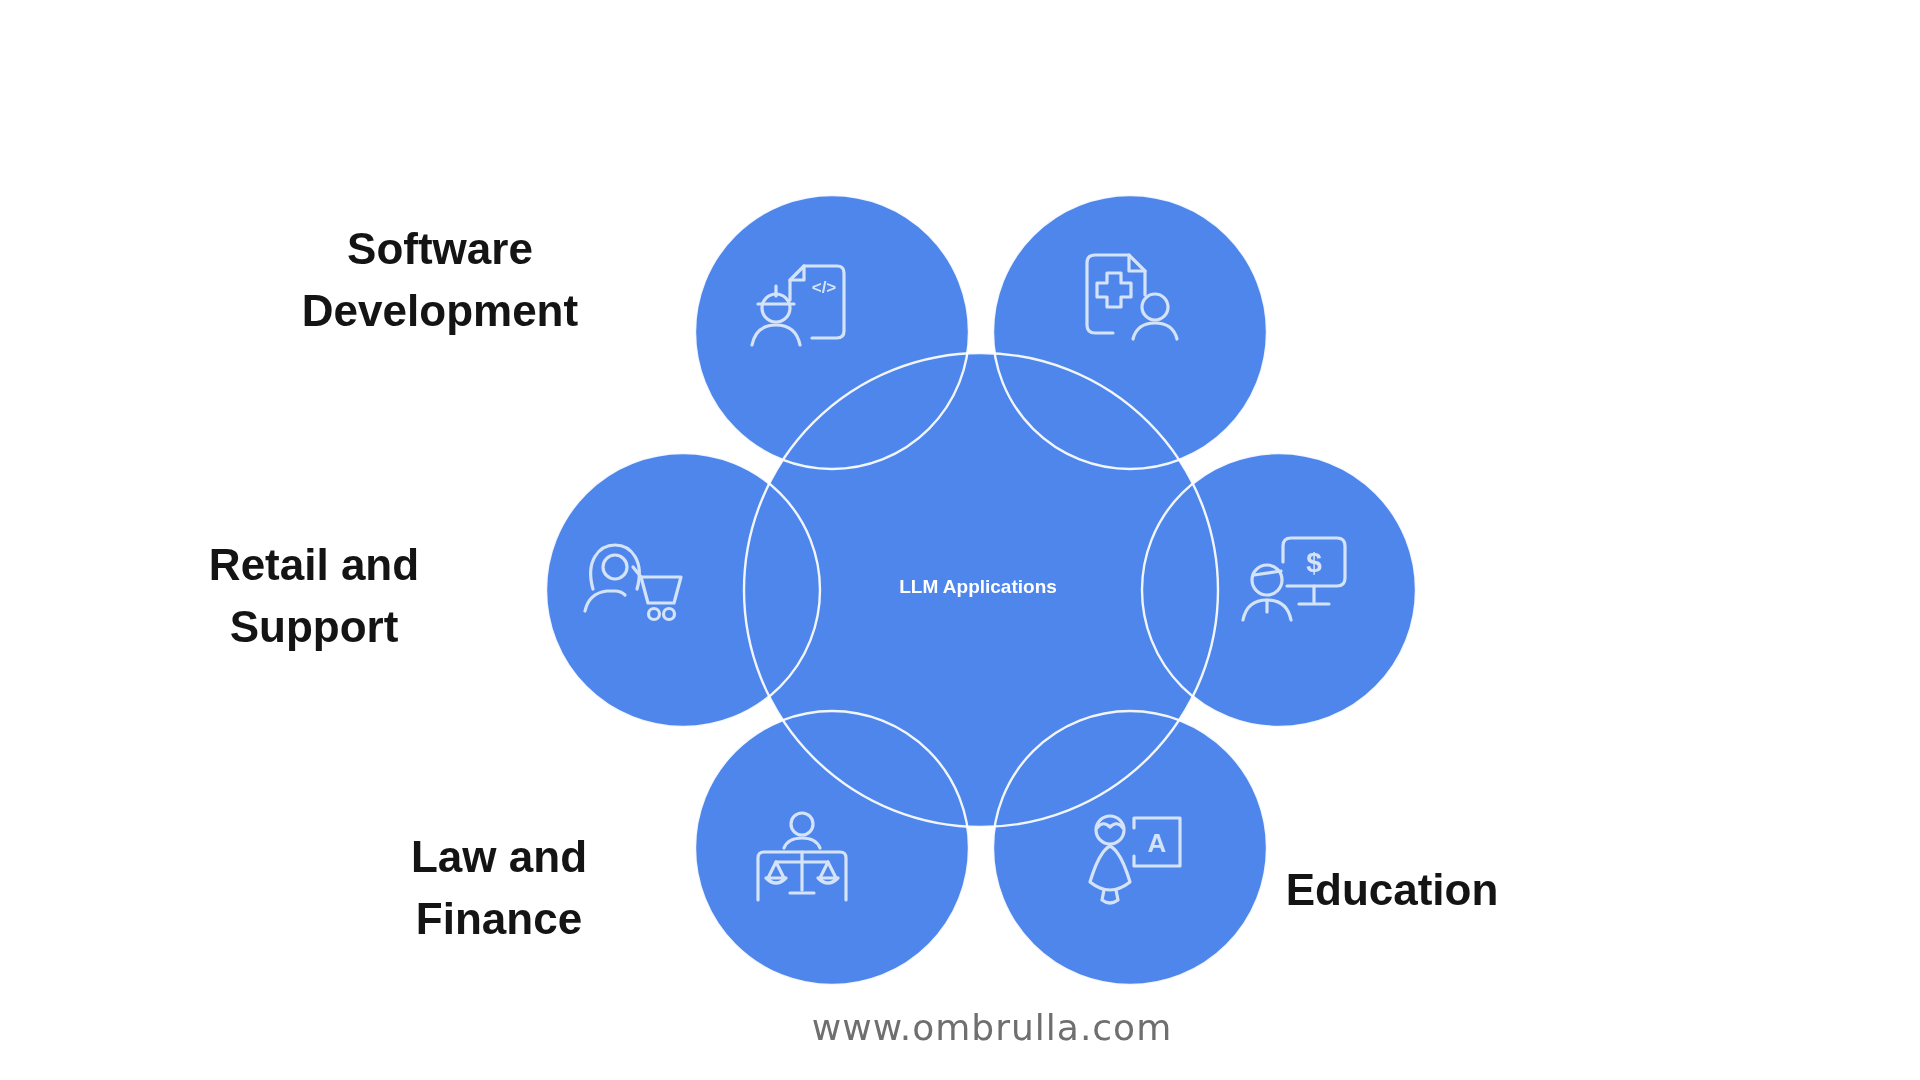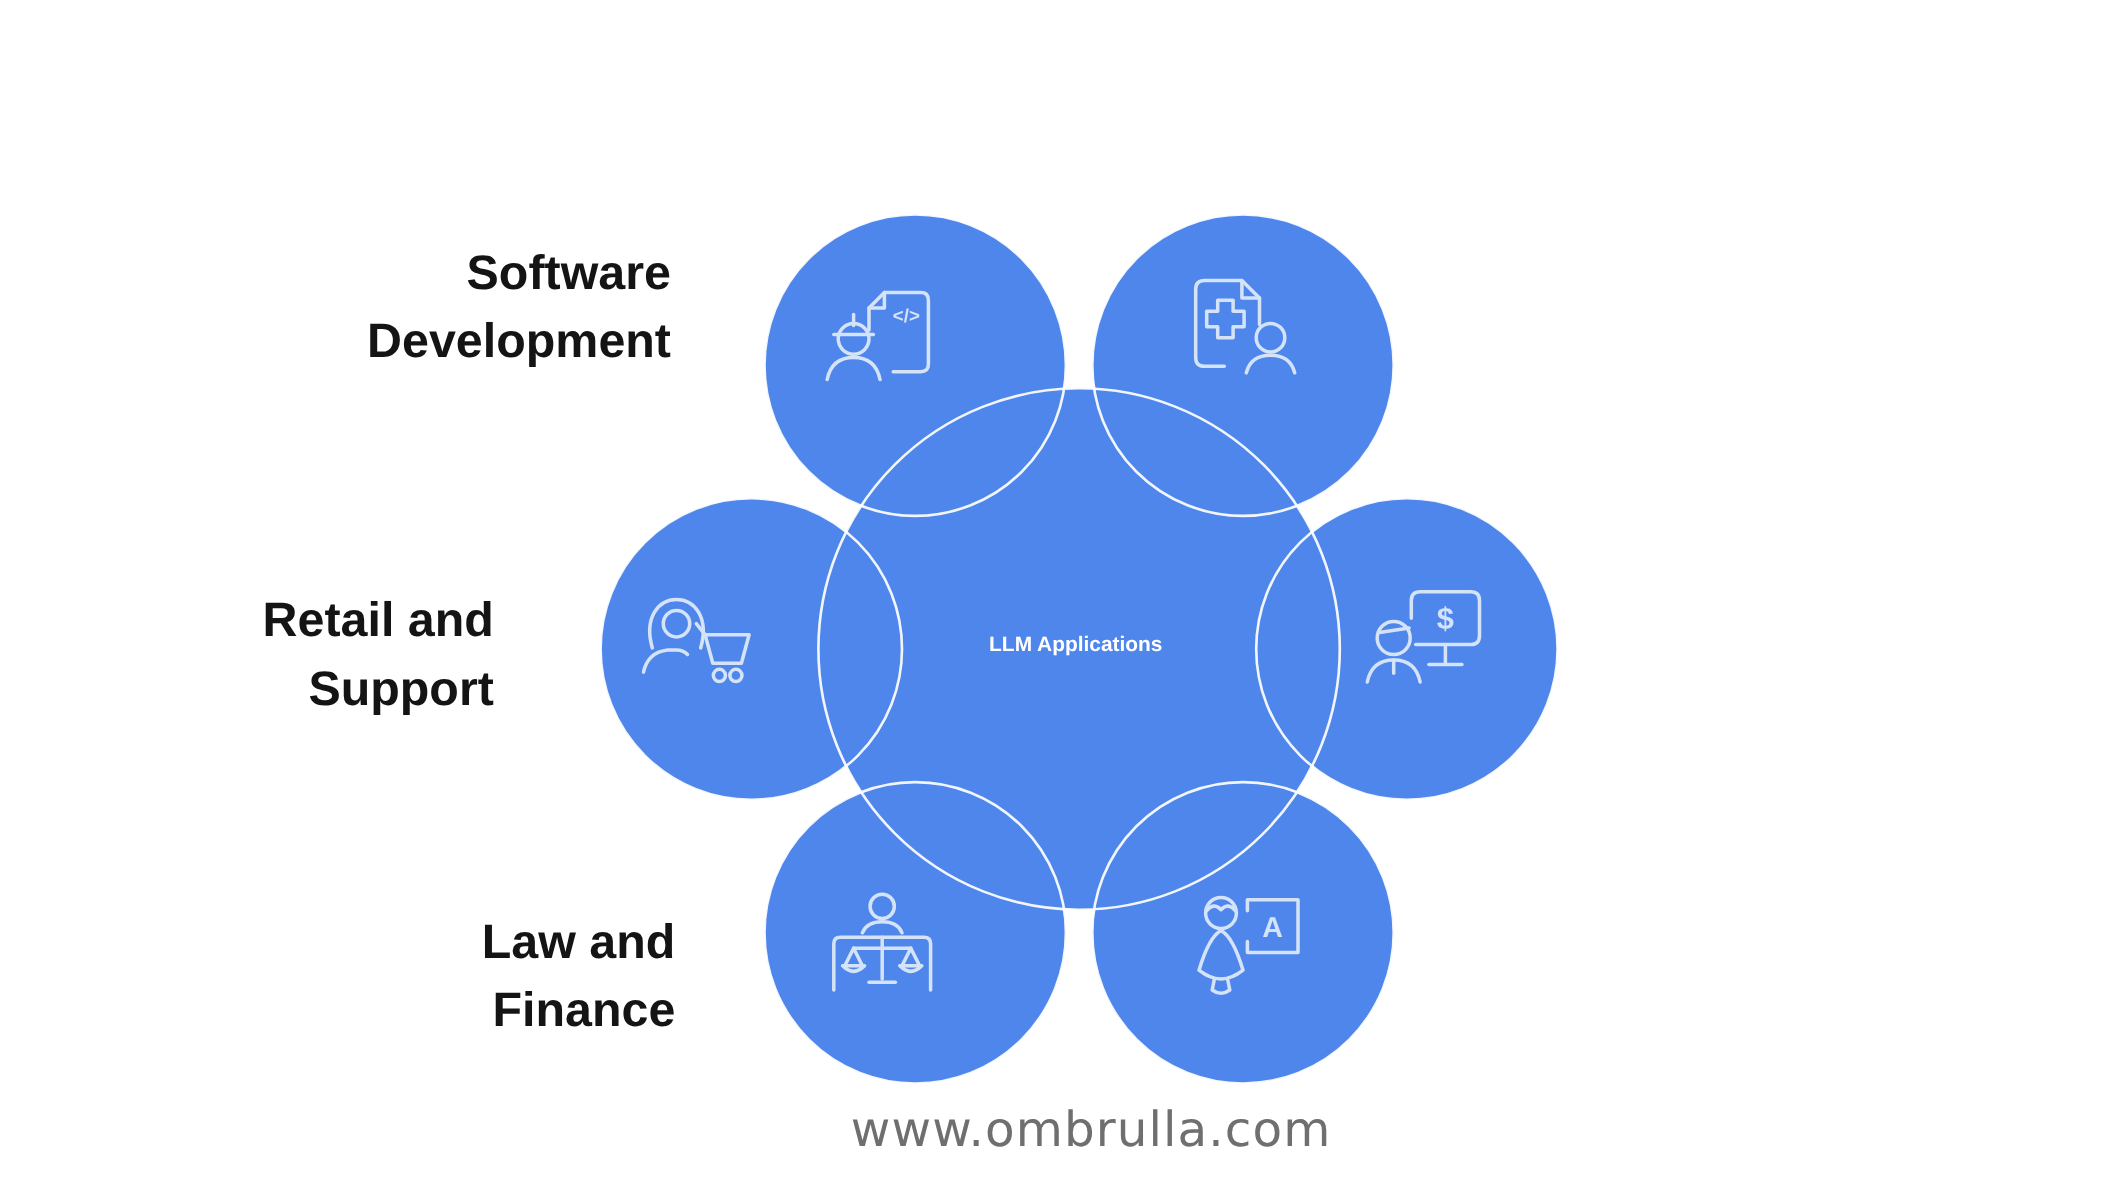--- a/index.html
+++ b/index.html
@@ -43,21 +43,21 @@
   .icon text {
     fill: var(--icon_stroke, #d5e3f9);
     stroke: none;
     font-weight: 700;
     text-anchor: middle;
     font-family: "Liberation Sans", sans-serif;
   }
   .node-label {
     position: absolute;
     transform: translate(-50%, -50%);
-    text-align: right;
+    text-align: center;
     font-weight: 700;
     font-size: 44px;
     line-height: 1.42;
     color: var(--label_color, #141414);
   }
   .label-software   { left: 440px;  top: 280px; width: 340px; }
   .label-healthcare { left: 1430px; top: 249px; width: 330px; }
   .label-retail     { left: 314px;  top: 596px; width: 270px; }
   .label-finance    { left: 1514px; top: 568px; width: 260px; }
   .label-law        { left: 499px;  top: 888px; width: 230px; }
@@ -72,21 +72,21 @@
     font-weight: 700;
     font-size: 19px;
     line-height: 1.38;
   }
   .site-url {
     position: absolute;
     left: 992px; top: 1027px;
     transform: translate(-50%, -50%);
     white-space: nowrap;
     font-family: "DejaVu Sans", sans-serif;
-    font-size: 44px;
+    font-size: 36px;
     letter-spacing: 1px;
     color: var(--url_color, #6f6f6f);
   }
 </style>
 </head>
 <body>
 
 <div class="canvas">
 
   <svg class="diagram" viewBox="0 0 1920 1080">
@@ -170,18 +170,19 @@
       <circle cx="36" cy="30" r="14"></circle>
       <path d="M23 28 Q29 20 36 27 Q43 20 49 28"></path>
       <path d="M36 46 C28 50 22 62 16 82 Q26 90 36 90 Q46 90 56 82 C50 62 44 50 36 46"></path>
       <path d="M30 90 L28 100 Q36 106 44 100 L42 90"></path>
     </g>
   </svg>
 
   <div class="node-label label-software">Software Development</div>
   <div class="node-label label-retail">Retail and Support</div>
   <div class="node-label label-law">Law and Finance</div>
+  <div class="node-label label-education">Education</div>
 
   <div class="center-title">LLM Applications</div>
 
   <div class="site-url">www.ombrulla.com</div>
 
 </div>
 
 </body></html>

